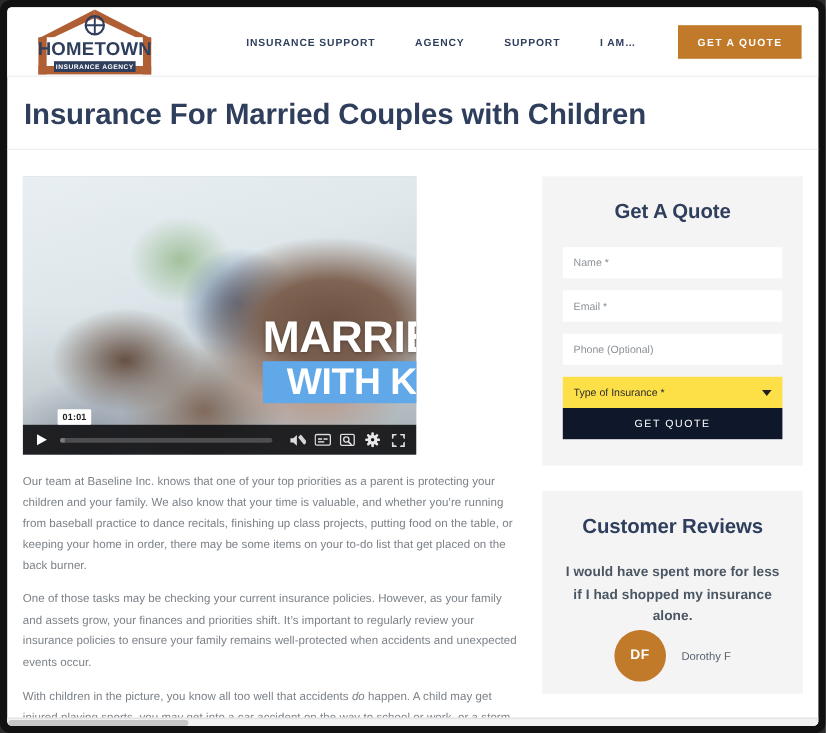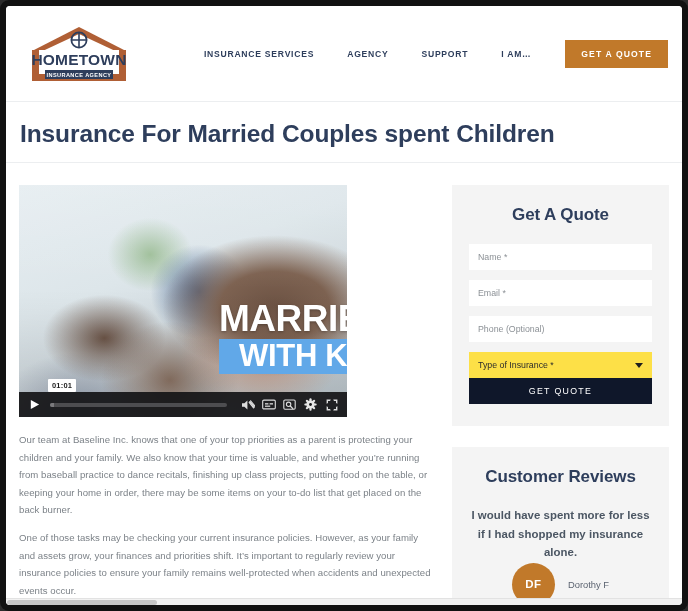--- a/index.html
+++ b/index.html
@@ -28,21 +28,21 @@
     width: 676px;
     height: 599px;
     background: #ffffff;
     border-radius: 4px;
     overflow: hidden;
   }
 
   
   #site-header {
     position: relative;
-    height: 96px;
+    height: 58px;
     background: #ffffff;
     border-bottom: 1px solid #eceef0;
     display: flex;
     align-items: center;
   }
 
   #logo {
     position: relative;
     width: 122px;
     height: 62px;
@@ -395,31 +395,31 @@
           <line x1="61" y1="9.4" x2="61" y2="24.6" stroke="#2e3e5c" stroke-width="1.6"></line>
 
           <text x="61" y="42" text-anchor="middle" font-family="Liberation Sans, sans-serif" font-size="15.5" font-weight="bold" fill="#2e3e5c" letter-spacing="0.2">HOMETOWN</text>
 
           <rect x="27" y="47" width="68" height="9" fill="#2e3e5c"></rect>
           <text x="61" y="53.8" text-anchor="middle" font-family="Liberation Sans, sans-serif" font-size="5.6" font-weight="bold" fill="#ffffff" letter-spacing="0.4">INSURANCE AGENCY</text>
         </svg>
       </div>
 
       <nav id="main-nav">
-        <a class="nav-link">INSURANCE SERVICES</a>
+        <a class="nav-link">INSURANCE SUPPORT</a>
         <a class="nav-link">AGENCY</a>
         <a class="nav-link">SUPPORT</a>
         <a class="nav-link">I AM…</a>
       </nav>
 
       <button id="quote-cta">GET A QUOTE</button>
     </div>
 
     <div id="title-block">
-      <h1 id="page-title">Insurance For Married Couples spent Children</h1>
+      <h1 id="page-title">Insurance For Married Couples with Children</h1>
     </div>
 
     <div id="content">
 
       <div id="main-col">
 
         <div id="video-player">
           <div id="video-photo"></div>
 
           <div id="video-headline">

